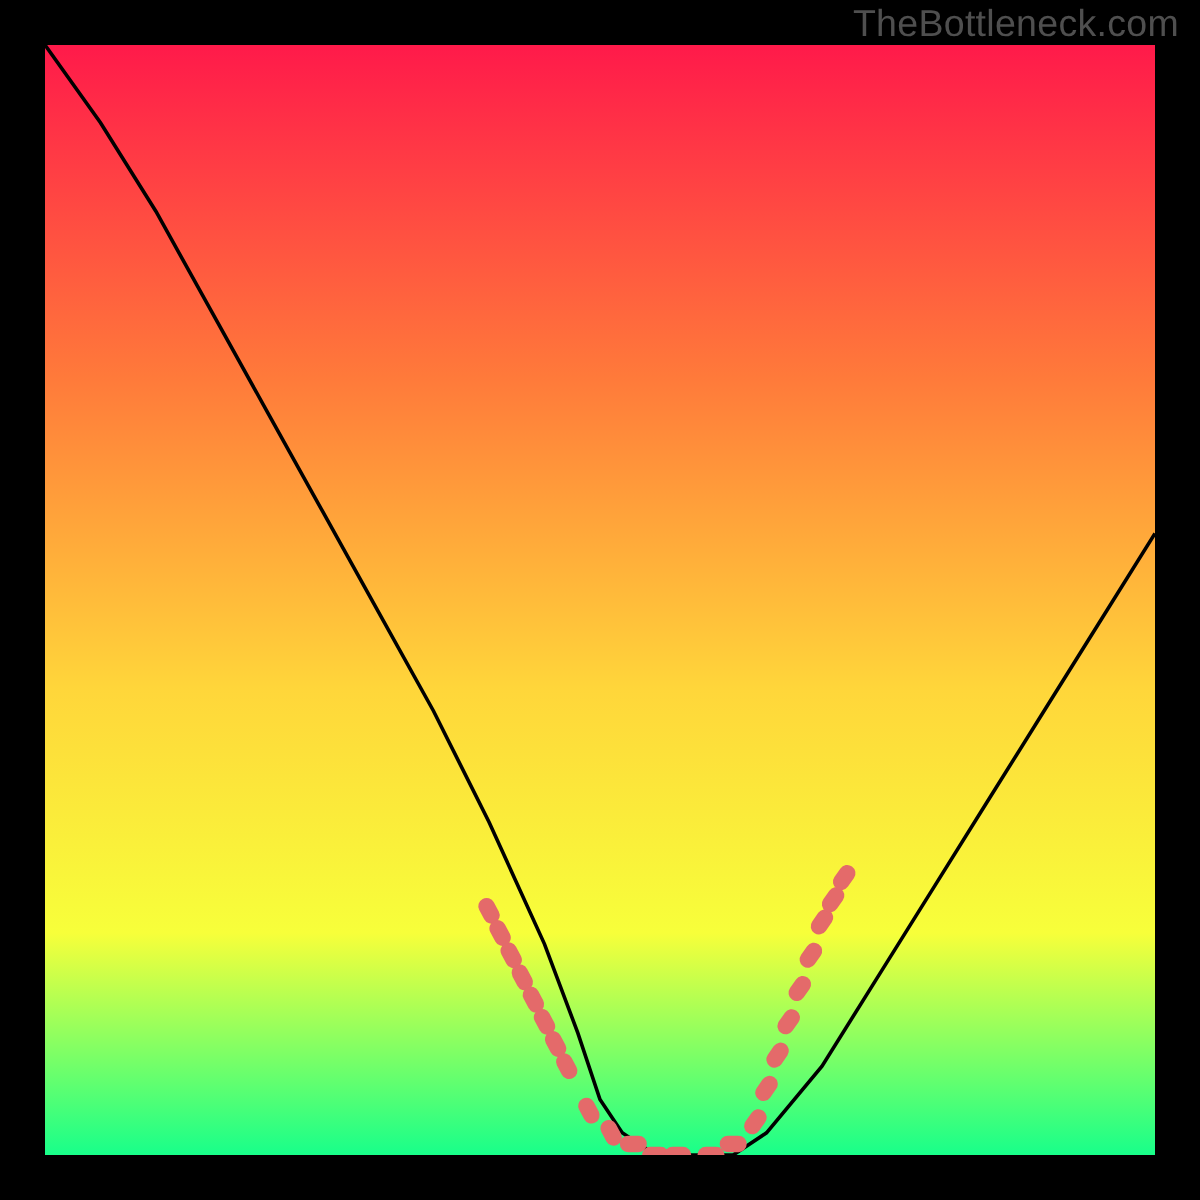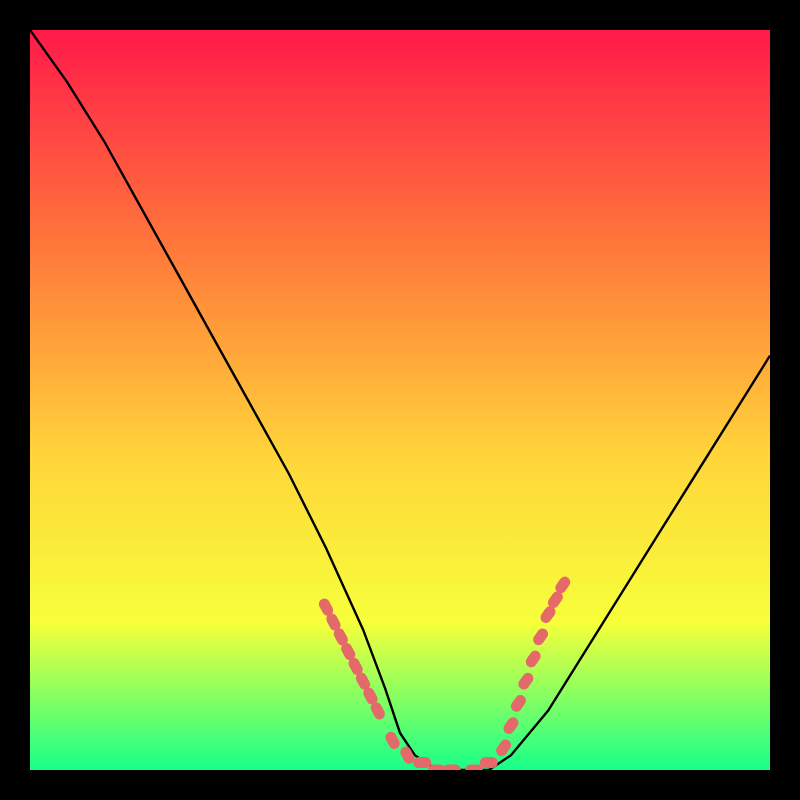--- a/index.html
+++ b/index.html
@@ -38,20 +38,21 @@
   }
   .plot svg {
     display: block;
   }
 </style>
 </head>
 <body>
 
 <div class="frame">
 
+  <div class="watermark">TheBottleneck.com</div>
 
   <div class="plot">
     <svg id="chart-svg" width="740" height="740" viewBox="0 0 740 740">
       <defs>
         <linearGradient id="bg-grad" x1="0" y1="0" x2="0" y2="1">
           <stop id="g0" offset="0%" stop-color="#ff1a4a"></stop>
           <stop id="g1" offset="30%" stop-color="#ff7a3a"></stop>
           <stop id="g2" offset="58%" stop-color="#ffd63a"></stop>
           <stop id="g3" offset="80%" stop-color="#f7ff3a"></stop>
           <stop id="g4" offset="100%" stop-color="#18ff8a"></stop>

